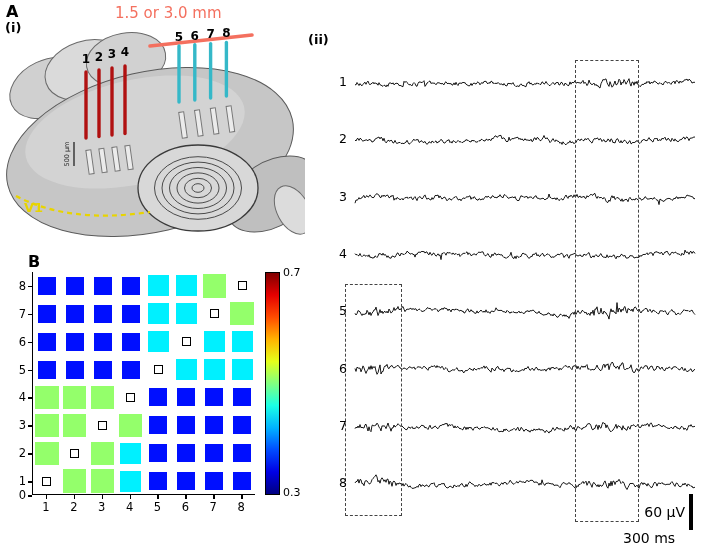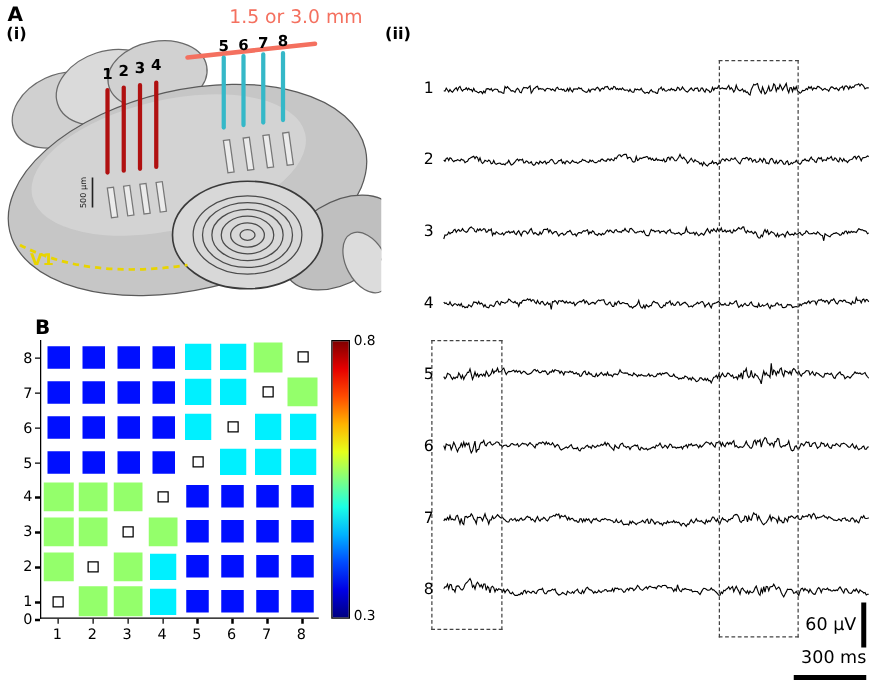--- a/index.html
+++ b/index.html
@@ -53,21 +53,21 @@
         <rect x="180.5" y="112" width="5" height="26" fill="#eeeeee" fill-opacity="0.85" stroke="#777" stroke-width="1" transform="rotate(-8 183 125)"></rect>
         <line x1="194.8" y1="44.8" x2="194.8" y2="100" stroke="#35b8c8" stroke-width="3.4" stroke-linecap="round"></line>
         <rect x="196.3" y="110" width="5" height="26" fill="#eeeeee" fill-opacity="0.85" stroke="#777" stroke-width="1" transform="rotate(-8 198.8 123)"></rect>
         <line x1="210.6" y1="43.6" x2="210.6" y2="98" stroke="#35b8c8" stroke-width="3.4" stroke-linecap="round"></line>
         <rect x="212.1" y="108" width="5" height="26" fill="#eeeeee" fill-opacity="0.85" stroke="#777" stroke-width="1" transform="rotate(-8 214.6 121)"></rect>
         <line x1="226.4" y1="42.4" x2="226.4" y2="96" stroke="#35b8c8" stroke-width="3.4" stroke-linecap="round"></line>
         <rect x="227.9" y="106" width="5" height="26" fill="#eeeeee" fill-opacity="0.85" stroke="#777" stroke-width="1" transform="rotate(-8 230.4 119)"></rect>
       </svg>
     <div class="abs plbl" style="left:6px;top:2px">A</div>
     <div class="abs slbl" style="left:5px;top:20px">(i)</div>
-    <div class="abs dist" style="left:115px;top:4px;width:175px;text-align:right;color:#f4705f">1.5 or 3.0 mm</div>
+    <div class="abs dist" style="left:115px;top:4px;width:175px;text-align:left;color:#f4705f">1.5 or 3.0 mm</div>
   <div style="position: absolute; left: 81px; top: 52px; width: 10px; text-align: center; font: bold 12px &quot;DejaVu Sans&quot;, sans-serif;">1</div>
       <div style="position: absolute; left: 94px; top: 49.5px; width: 10px; text-align: center; font: bold 12px &quot;DejaVu Sans&quot;, sans-serif;">2</div>
       <div style="position: absolute; left: 107px; top: 47px; width: 10px; text-align: center; font: bold 12px &quot;DejaVu Sans&quot;, sans-serif;">3</div>
       <div style="position: absolute; left: 120px; top: 44.5px; width: 10px; text-align: center; font: bold 12px &quot;DejaVu Sans&quot;, sans-serif;">4</div>
       <div style="position: absolute; left: 174px; top: 30px; width: 10px; text-align: center; font: bold 12px &quot;DejaVu Sans&quot;, sans-serif;">5</div>
       <div style="position: absolute; left: 189.8px; top: 28.5px; width: 10px; text-align: center; font: bold 12px &quot;DejaVu Sans&quot;, sans-serif;">6</div>
       <div style="position: absolute; left: 205.6px; top: 27px; width: 10px; text-align: center; font: bold 12px &quot;DejaVu Sans&quot;, sans-serif;">7</div>
       <div style="position: absolute; left: 221.4px; top: 25.5px; width: 10px; text-align: center; font: bold 12px &quot;DejaVu Sans&quot;, sans-serif;">8</div>
     </div>
 
@@ -133,21 +133,21 @@
         <div style="position: absolute; left: 9.4px; top: 204.6px; width: 9px; height: 9px; border: 1.4px solid rgb(0, 0, 0); background: rgb(255, 255, 255);"></div>
         <div style="position: absolute; left: 30.1px; top: 197.4px; width: 23.4px; height: 23.4px; background: rgb(148, 255, 107);"></div>
         <div style="position: absolute; left: 58px; top: 197.4px; width: 23.4px; height: 23.4px; background: rgb(148, 255, 107);"></div>
         <div style="position: absolute; left: 87px; top: 198.5px; width: 21.2px; height: 21.2px; background: rgb(0, 240, 255);"></div>
         <div style="position: absolute; left: 116.4px; top: 200px; width: 18.1px; height: 18.1px; background: rgb(0, 15, 255);"></div>
         <div style="position: absolute; left: 144.3px; top: 200px; width: 18.1px; height: 18.1px; background: rgb(0, 15, 255);"></div>
         <div style="position: absolute; left: 172.1px; top: 200px; width: 18.1px; height: 18.1px; background: rgb(0, 15, 255);"></div>
         <div style="position: absolute; left: 200px; top: 200px; width: 18.1px; height: 18.1px; background: rgb(0, 15, 255);"></div>
       </div>
     <div id="colorbar" class="abs" style="left: 265px; top: 22px; width: 15px; height: 223px; border: 1px solid rgb(0, 0, 0); background: linear-gradient(rgb(128, 0, 0) 0%, rgb(229, 0, 0) 10%, rgb(255, 76, 0) 20%, rgb(255, 179, 0) 30%, rgb(229, 255, 26) 40%, rgb(128, 255, 128) 50%, rgb(26, 255, 229) 60%, rgb(0, 179, 255) 70%, rgb(0, 76, 255) 80%, rgb(0, 0, 229) 90%, rgb(0, 0, 128) 100%);"></div>
-    <div class="abs cbl" style="left:283px;top:16px">0.8</div>
+    <div class="abs cbl" style="left:283px;top:16px">0.7</div>
     <div class="abs cbl" style="left:283px;top:236px">0.3</div>
   <div style="position: absolute; left: 8px; top: 28.9px; width: 18px; text-align: right; font: 11.5px &quot;DejaVu Sans&quot;, sans-serif;">8</div>
       <div style="position: absolute; left: 28px; top: 35.9px; width: 4px; height: 1.5px; background: rgb(0, 0, 0);"></div>
       <div style="position: absolute; left: 8px; top: 56.8px; width: 18px; text-align: right; font: 11.5px &quot;DejaVu Sans&quot;, sans-serif;">7</div>
       <div style="position: absolute; left: 28px; top: 63.8px; width: 4px; height: 1.5px; background: rgb(0, 0, 0);"></div>
       <div style="position: absolute; left: 8px; top: 84.7px; width: 18px; text-align: right; font: 11.5px &quot;DejaVu Sans&quot;, sans-serif;">6</div>
       <div style="position: absolute; left: 28px; top: 91.7px; width: 4px; height: 1.5px; background: rgb(0, 0, 0);"></div>
       <div style="position: absolute; left: 8px; top: 112.6px; width: 18px; text-align: right; font: 11.5px &quot;DejaVu Sans&quot;, sans-serif;">5</div>
       <div style="position: absolute; left: 28px; top: 119.6px; width: 4px; height: 1.5px; background: rgb(0, 0, 0);"></div>
       <div style="position: absolute; left: 8px; top: 140.4px; width: 18px; text-align: right; font: 11.5px &quot;DejaVu Sans&quot;, sans-serif;">4</div>
@@ -171,38 +171,38 @@
       <div style="position: absolute; left: 150.4px; top: 250px; width: 14px; text-align: center; font: 11.5px &quot;DejaVu Sans&quot;, sans-serif;">5</div>
       <div style="position: absolute; left: 157.4px; top: 245px; width: 1.5px; height: 4px; background: rgb(0, 0, 0);"></div>
       <div style="position: absolute; left: 178.3px; top: 250px; width: 14px; text-align: center; font: 11.5px &quot;DejaVu Sans&quot;, sans-serif;">6</div>
       <div style="position: absolute; left: 185.3px; top: 245px; width: 1.5px; height: 4px; background: rgb(0, 0, 0);"></div>
       <div style="position: absolute; left: 206.2px; top: 250px; width: 14px; text-align: center; font: 11.5px &quot;DejaVu Sans&quot;, sans-serif;">7</div>
       <div style="position: absolute; left: 213.2px; top: 245px; width: 1.5px; height: 4px; background: rgb(0, 0, 0);"></div>
       <div style="position: absolute; left: 234.1px; top: 250px; width: 14px; text-align: center; font: 11.5px &quot;DejaVu Sans&quot;, sans-serif;">8</div>
       <div style="position: absolute; left: 241.1px; top: 245px; width: 1.5px; height: 4px; background: rgb(0, 0, 0);"></div>
     </div>
 
-  <div id="panel-ii" class="abs" style="left:305px;top:4px;width:396px;height:528px">
+  <div id="panel-ii" class="abs" style="left:305px;top:16px;width:396px;height:528px">
     <svg id="traces-svg" class="abs" style="left:0;top:0" width="396" height="549" viewBox="0 0 396 549">
         <polyline points="50,68.6 51,68.9 52,66.5 53,68.0 54,69.5 55,67.6 56,69.0 57,69.8 58,68.3 59,67.1 60,66.2 61,68.3 62,66.1 63,65.1 64,67.5 65,68.9 66,67.6 67,67.5 68,66.2 69,67.9 70,66.6 71,67.8 72,67.5 73,69.2 74,66.7 75,68.8 76,69.1 77,69.8 78,70.3 79,69.3 80,69.3 81,70.9 82,68.9 83,70.3 84,67.2 85,66.9 86,67.1 87,68.0 88,66.8 89,68.8 90,67.9 91,67.2 92,67.4 93,67.6 94,69.5 95,69.4 96,69.7 97,70.4 98,70.7 99,65.3 100,66.5 101,65.3 102,66.6 103,67.5 104,68.9 105,68.5 106,68.9 107,69.9 108,67.7 109,66.6 110,67.6 111,69.9 112,70.3 113,67.5 114,65.9 115,66.2 116,66.1 117,66.8 118,65.7 119,64.7 120,70.4 121,69.0 122,67.0 123,66.5 124,65.4 125,65.0 126,67.5 127,66.8 128,67.3 129,67.0 130,67.5 131,68.8 132,67.1 133,66.6 134,67.0 135,67.0 136,68.1 137,67.2 138,68.0 139,68.8 140,66.5 141,65.8 142,67.4 143,67.6 144,67.2 145,68.0 146,67.4 147,69.1 148,68.9 149,66.9 150,68.9 151,66.3 152,68.4 153,69.5 154,67.1 155,67.3 156,67.0 157,67.4 158,66.0 159,67.0 160,66.5 161,68.3 162,68.8 163,69.5 164,69.9 165,69.5 166,67.4 167,69.5 168,67.5 169,67.2 170,67.3 171,68.2 172,66.6 173,65.8 174,66.9 175,68.8 176,67.2 177,66.6 178,67.4 179,65.4 180,65.5 181,65.2 182,67.1 183,67.8 184,66.4 185,67.3 186,65.2 187,65.5 188,67.5 189,66.8 190,67.8 191,66.9 192,67.8 193,66.4 194,67.6 195,68.3 196,68.0 197,68.0 198,69.2 199,67.5 200,69.1 201,69.8 202,69.8 203,67.1 204,67.8 205,67.3 206,67.9 207,67.9 208,66.6 209,68.8 210,69.6 211,70.7 212,70.0 213,69.9 214,70.7 215,68.8 216,67.8 217,69.3 218,69.5 219,69.6 220,70.5 221,70.7 222,67.2 223,67.0 224,65.7 225,68.1 226,66.9 227,68.6 228,68.9 229,68.3 230,67.5 231,68.4 232,66.8 233,67.8 234,67.5 235,68.6 236,68.2 237,65.9 238,66.4 239,68.1 240,67.5 241,65.5 242,67.2 243,68.3 244,69.3 245,69.7 246,68.5 247,67.4 248,66.4 249,67.9 250,68.5 251,66.6 252,66.7 253,66.3 254,69.0 255,68.7 256,66.4 257,66.5 258,68.5 259,69.7 260,67.1 261,68.0 262,68.4 263,69.9 264,69.2 265,65.9 266,68.2 267,66.3 268,66.7 269,66.5 270,64.7 271,67.2 272,66.6 273,66.3 274,67.0 275,66.7 276,67.4 277,65.8 278,64.4 279,67.5 280,66.2 281,67.5 282,69.6 283,68.0 284,64.1 285,66.9 286,68.0 287,68.6 288,68.1 289,67.1 290,69.4 291,68.3 292,70.0 293,69.6 294,71.3 295,72.0 296,67.7 297,65.7 298,63.4 299,64.1 300,63.3 301,62.9 302,66.6 303,68.8 304,70.4 305,65.7 306,68.4 307,71.2 308,70.1 309,67.9 310,65.0 311,68.8 312,68.6 313,66.8 314,63.2 315,64.3 316,69.0 317,66.2 318,67.2 319,63.6 320,65.6 321,68.2 322,66.3 323,64.7 324,62.7 325,67.6 326,70.1 327,66.2 328,66.1 329,69.2 330,65.8 331,67.7 332,65.3 333,68.8 334,69.4 335,70.6 336,69.9 337,68.3 338,68.5 339,68.2 340,66.8 341,67.7 342,65.5 343,66.6 344,65.3 345,68.0 346,66.3 347,66.7 348,67.0 349,65.1 350,65.3 351,66.2 352,66.8 353,68.2 354,67.4 355,66.7 356,67.7 357,67.8 358,69.0 359,66.9 360,65.5 361,65.7 362,66.6 363,67.2 364,66.2 365,67.4 366,68.4 367,66.4 368,66.1 369,65.1 370,67.7 371,64.9 372,64.7 373,65.5 374,67.3 375,65.0 376,66.5 377,65.6 378,65.9 379,64.2 380,63.8 381,63.8 382,63.0 383,64.8 384,63.2 385,63.9 386,65.0 387,67.1 388,66.4 389,66.3 390,66.3" fill="none" stroke="#000" stroke-width="0.9"></polyline>
         <polyline points="50,124.0 51,125.0 52,122.8 53,122.4 54,124.4 55,122.3 56,122.8 57,124.4 58,125.3 59,124.4 60,124.5 61,123.7 62,124.1 63,124.8 64,123.3 65,123.9 66,124.2 67,126.2 68,125.4 69,125.1 70,123.1 71,122.6 72,122.0 73,121.5 74,121.0 75,122.9 76,121.2 77,122.0 78,124.8 79,122.3 80,125.4 81,126.8 82,125.9 83,124.2 84,124.7 85,125.3 86,124.0 87,124.9 88,127.0 89,126.7 90,124.4 91,126.7 92,127.5 93,126.9 94,126.6 95,126.4 96,127.4 97,127.5 98,127.1 99,127.9 100,126.4 101,126.3 102,124.3 103,126.3 104,128.1 105,127.7 106,126.6 107,125.6 108,124.1 109,123.2 110,124.6 111,123.5 112,124.1 113,123.4 114,126.3 115,126.1 116,124.7 117,125.1 118,126.5 119,126.3 120,125.4 121,127.5 122,128.2 123,127.6 124,125.8 125,126.2 126,127.2 127,125.0 128,125.8 129,126.6 130,125.6 131,124.9 132,127.1 133,125.9 134,126.0 135,124.4 136,123.5 137,124.0 138,125.8 139,127.1 140,126.8 141,125.9 142,124.4 143,124.5 144,123.6 145,126.6 146,125.6 147,127.1 148,124.8 149,124.9 150,125.9 151,126.8 152,125.7 153,124.4 154,125.5 155,126.0 156,125.7 157,126.7 158,126.2 159,125.3 160,125.2 161,123.5 162,124.3 163,124.2 164,125.3 165,125.6 166,126.0 167,124.0 168,125.1 169,124.2 170,125.5 171,126.1 172,126.1 173,125.5 174,124.5 175,125.1 176,123.5 177,123.3 178,124.4 179,124.7 180,125.1 181,123.3 182,123.3 183,124.5 184,123.1 185,123.9 186,124.6 187,122.3 188,122.9 189,121.2 190,120.0 191,119.9 192,121.4 193,120.5 194,119.7 195,119.5 196,119.4 197,122.8 198,122.0 199,121.9 200,123.1 201,125.3 202,125.7 203,125.3 204,121.2 205,124.4 206,123.8 207,122.4 208,122.9 209,122.4 210,121.9 211,121.9 212,121.3 213,121.4 214,123.3 215,122.2 216,123.9 217,122.8 218,124.3 219,124.3 220,122.7 221,124.2 222,123.7 223,124.4 224,124.1 225,124.7 226,123.2 227,125.6 228,125.0 229,122.2 230,121.8 231,123.9 232,121.6 233,121.8 234,123.2 235,124.6 236,124.6 237,123.2 238,121.8 239,119.5 240,122.0 241,122.9 242,121.7 243,123.3 244,124.2 245,126.6 246,125.6 247,124.0 248,122.6 249,124.4 250,125.6 251,123.8 252,124.9 253,125.2 254,125.7 255,127.3 256,126.3 257,128.4 258,125.8 259,127.2 260,128.2 261,128.8 262,127.4 263,126.7 264,126.7 265,124.8 266,126.9 267,126.0 268,126.1 269,127.8 270,126.5 271,126.7 272,124.4 273,123.2 274,123.5 275,124.8 276,123.0 277,123.5 278,124.6 279,124.6 280,122.6 281,123.4 282,123.4 283,122.2 284,123.8 285,125.0 286,126.2 287,127.1 288,124.7 289,122.9 290,122.6 291,123.0 292,121.9 293,122.4 294,124.1 295,122.5 296,123.1 297,125.5 298,124.2 299,123.7 300,125.8 301,125.6 302,125.1 303,122.9 304,124.0 305,125.7 306,122.8 307,123.7 308,126.7 309,126.3 310,127.1 311,124.1 312,122.7 313,123.2 314,125.7 315,126.8 316,124.6 317,126.9 318,126.0 319,124.3 320,124.3 321,125.5 322,127.3 323,127.4 324,125.4 325,124.7 326,127.8 327,127.4 328,126.0 329,127.0 330,125.8 331,125.8 332,124.3 333,125.9 334,126.8 335,127.4 336,126.4 337,124.3 338,124.3 339,123.1 340,124.5 341,124.3 342,124.9 343,123.1 344,121.6 345,123.6 346,123.8 347,125.4 348,126.0 349,123.2 350,122.1 351,123.1 352,122.1 353,124.9 354,123.8 355,124.0 356,124.4 357,122.2 358,123.0 359,122.3 360,121.2 361,124.0 362,124.1 363,122.2 364,123.0 365,124.8 366,125.5 367,122.3 368,123.6 369,125.1 370,122.9 371,124.7 372,124.7 373,126.0 374,124.6 375,123.8 376,123.6 377,123.2 378,121.6 379,121.1 380,123.2 381,121.5 382,120.9 383,122.4 384,124.6 385,122.3 386,122.1 387,122.0 388,121.6 389,120.8 390,121.3" fill="none" stroke="#000" stroke-width="0.9"></polyline>
         <polyline points="50,187.2 51,184.0 52,184.2 53,183.6 54,181.6 55,183.1 56,182.1 57,181.9 58,180.2 59,179.5 60,181.9 61,180.4 62,179.6 63,181.1 64,180.6 65,178.9 66,180.5 67,181.2 68,181.8 69,181.3 70,179.3 71,178.2 72,177.6 73,178.5 74,179.1 75,181.3 76,181.6 77,179.3 78,180.5 79,179.0 80,180.5 81,179.9 82,179.0 83,179.4 84,181.8 85,181.4 86,179.7 87,180.4 88,179.2 89,184.2 90,182.3 91,183.4 92,181.5 93,182.1 94,183.1 95,183.4 96,183.4 97,182.4 98,184.0 99,182.6 100,181.5 101,181.9 102,180.9 103,182.5 104,181.5 105,181.8 106,180.8 107,182.9 108,183.7 109,181.7 110,180.6 111,182.7 112,184.6 113,181.8 114,180.8 115,180.9 116,181.5 117,183.0 118,181.9 119,179.9 120,178.9 121,181.6 122,183.3 123,182.1 124,182.8 125,183.7 126,184.0 127,181.6 128,183.3 129,182.0 130,179.6 131,179.4 132,179.7 133,178.9 134,181.9 135,179.9 136,181.4 137,183.1 138,182.0 139,181.3 140,181.2 141,183.0 142,184.8 143,183.5 144,182.8 145,182.6 146,184.1 147,183.6 148,182.5 149,181.3 150,181.3 151,180.3 152,181.9 153,183.8 154,183.8 155,183.0 156,184.8 157,183.1 158,182.1 159,182.0 160,182.6 161,181.3 162,180.6 163,181.1 164,180.3 165,179.8 166,183.3 167,181.5 168,182.5 169,180.7 170,181.4 171,183.3 172,183.7 173,184.3 174,182.7 175,183.2 176,184.1 177,182.7 178,183.6 179,182.8 180,181.1 181,180.1 182,181.5 183,180.1 184,180.8 185,181.8 186,182.2 187,180.1 188,179.7 189,181.2 190,181.5 191,181.3 192,182.0 193,180.3 194,180.6 195,178.7 196,180.6 197,181.0 198,181.9 199,178.9 200,178.7 201,179.7 202,180.8 203,182.1 204,182.3 205,181.4 206,181.6 207,181.0 208,181.0 209,182.0 210,180.6 211,183.0 212,184.4 213,184.5 214,184.5 215,181.9 216,179.6 217,180.5 218,180.3 219,181.5 220,180.8 221,180.8 222,180.4 223,182.4 224,181.1 225,181.2 226,180.8 227,181.7 228,182.8 229,181.0 230,180.5 231,179.6 232,182.0 233,182.3 234,182.4 235,183.3 236,182.6 237,182.7 238,182.0 239,183.0 240,184.0 241,182.8 242,182.7 243,181.9 244,178.0 245,181.4 246,181.7 247,182.8 248,182.4 249,182.6 250,181.9 251,183.8 252,181.8 253,183.2 254,184.6 255,183.7 256,182.6 257,183.2 258,184.1 259,182.3 260,180.5 261,179.0 262,181.1 263,182.4 264,179.9 265,180.8 266,179.1 267,180.6 268,181.5 269,178.8 270,180.9 271,180.5 272,178.4 273,181.3 274,181.1 275,179.9 276,181.7 277,180.8 278,181.1 279,180.2 280,182.2 281,182.3 282,179.7 283,181.0 284,180.2 285,179.2 286,178.1 287,179.2 288,179.1 289,177.7 290,177.5 291,180.9 292,182.4 293,180.4 294,181.5 295,181.9 296,181.1 297,182.2 298,183.0 299,181.4 300,182.5 301,185.1 302,186.4 303,186.3 304,184.0 305,185.3 306,181.6 307,179.7 308,182.0 309,180.2 310,183.5 311,182.6 312,181.3 313,182.0 314,182.3 315,183.8 316,185.2 317,182.8 318,185.5 319,184.0 320,184.0 321,183.1 322,183.8 323,185.7 324,182.6 325,181.3 326,183.1 327,184.0 328,183.5 329,183.3 330,184.1 331,182.2 332,183.4 333,183.4 334,182.4 335,181.9 336,183.7 337,184.2 338,183.0 339,182.7 340,180.7 341,181.3 342,182.9 343,183.2 344,182.8 345,182.9 346,182.1 347,182.9 348,183.2 349,181.5 350,182.3 351,183.4 352,184.2 353,184.4 354,188.6 355,183.0 356,183.8 357,184.5 358,185.0 359,185.5 360,184.0 361,183.5 362,182.6 363,182.7 364,182.2 365,182.8 366,183.2 367,184.3 368,183.9 369,182.1 370,183.0 371,181.0 372,180.9 373,182.8 374,181.1 375,182.3 376,181.0 377,181.8 378,181.3 379,181.6 380,182.1 381,180.5 382,179.0 383,179.5 384,179.9 385,179.9 386,180.5 387,180.7 388,181.1 389,183.0 390,182.3" fill="none" stroke="#000" stroke-width="0.9"></polyline>
         <polyline points="50,237.6 51,238.9 52,238.4 53,239.6 54,239.7 55,237.5 56,239.7 57,240.7 58,239.6 59,238.9 60,239.5 61,240.3 62,239.3 63,240.6 64,238.8 65,241.5 66,240.9 67,242.2 68,241.6 69,242.0 70,239.9 71,240.5 72,241.5 73,240.0 74,237.5 75,237.9 76,237.9 77,239.2 78,237.2 79,239.3 80,238.4 81,239.3 82,241.4 83,239.8 84,241.7 85,241.9 86,242.3 87,240.1 88,240.1 89,240.8 90,241.2 91,239.4 92,237.3 93,236.9 94,239.0 95,240.0 96,237.3 97,237.9 98,238.0 99,238.7 100,237.7 101,237.4 102,235.2 103,235.9 104,237.1 105,237.7 106,238.2 107,237.2 108,238.7 109,238.3 110,241.1 111,238.0 112,238.5 113,236.5 114,236.1 115,236.3 116,236.2 117,235.0 118,236.0 119,235.3 120,237.1 121,235.9 122,236.0 123,238.0 124,238.8 125,236.3 126,238.4 127,239.3 128,237.3 129,237.1 130,238.9 131,240.2 132,239.3 133,237.8 134,239.6 135,238.8 136,243.6 137,237.3 138,237.5 139,236.4 140,237.4 141,239.2 142,236.6 143,236.6 144,237.2 145,236.4 146,237.4 147,238.4 148,236.9 149,238.3 150,238.3 151,237.4 152,238.4 153,238.9 154,237.8 155,240.5 156,239.3 157,238.2 158,237.7 159,237.0 160,237.6 161,236.6 162,235.8 163,238.6 164,236.8 165,237.8 166,239.7 167,239.2 168,238.4 169,237.9 170,238.1 171,239.2 172,237.8 173,236.7 174,235.9 175,236.7 176,236.1 177,236.0 178,235.8 179,238.4 180,239.7 181,239.8 182,238.4 183,237.6 184,239.6 185,241.1 186,241.2 187,238.1 188,239.8 189,237.7 190,236.9 191,238.9 192,238.9 193,238.1 194,238.2 195,238.8 196,238.9 197,238.8 198,240.5 199,241.6 200,241.2 201,242.5 202,241.4 203,241.1 204,240.2 205,239.2 206,236.3 207,240.3 208,242.1 209,242.5 210,240.2 211,242.6 212,239.8 213,240.8 214,241.6 215,240.5 216,240.5 217,238.0 218,237.0 219,237.8 220,238.3 221,238.3 222,239.8 223,241.5 224,242.2 225,241.8 226,240.1 227,240.7 228,238.0 229,238.6 230,237.9 231,236.7 232,239.9 233,238.6 234,240.2 235,240.3 236,238.8 237,237.5 238,237.7 239,240.2 240,239.8 241,238.8 242,238.3 243,237.8 244,238.8 245,239.6 246,241.4 247,241.2 248,240.7 249,241.5 250,240.1 251,239.6 252,239.0 253,237.9 254,239.0 255,238.3 256,237.4 257,237.3 258,238.8 259,241.5 260,239.9 261,239.5 262,238.3 263,240.5 264,242.3 265,239.1 266,238.9 267,238.5 268,238.2 269,237.7 270,237.2 271,238.5 272,239.9 273,239.7 274,239.9 275,238.7 276,240.2 277,240.2 278,240.3 279,238.0 280,238.9 281,239.1 282,238.5 283,237.2 284,236.6 285,239.6 286,241.9 287,241.0 288,239.8 289,241.2 290,239.6 291,238.6 292,240.0 293,240.5 294,240.3 295,238.4 296,237.6 297,240.0 298,240.9 299,241.3 300,241.1 301,241.8 302,238.8 303,241.3 304,241.0 305,239.8 306,240.9 307,240.3 308,239.7 309,238.8 310,241.2 311,242.8 312,240.2 313,241.0 314,240.6 315,240.5 316,238.5 317,238.3 318,239.9 319,240.0 320,239.4 321,242.0 322,242.1 323,241.9 324,241.4 325,239.5 326,239.9 327,239.7 328,240.2 329,242.0 330,241.7 331,241.4 332,241.2 333,241.6 334,241.4 335,239.3 336,240.5 337,239.0 338,239.0 339,238.0 340,238.9 341,237.8 342,236.8 343,238.8 344,237.4 345,236.8 346,236.8 347,237.0 348,239.6 349,237.2 350,235.9 351,236.3 352,235.5 353,236.9 354,236.4 355,237.8 356,236.3 357,236.8 358,239.0 359,237.5 360,235.9 361,236.2 362,235.0 363,236.9 364,238.6 365,239.2 366,237.1 367,236.3 368,236.5 369,237.3 370,236.1 371,236.3 372,237.7 373,237.8 374,238.1 375,238.6 376,239.6 377,237.2 378,238.6 379,238.5 380,234.1 381,236.4 382,236.2 383,236.2 384,238.3 385,235.8 386,235.3 387,237.4 388,235.6 389,236.0 390,237.5" fill="none" stroke="#000" stroke-width="0.9"></polyline>
         <polyline points="50,297.3 51,299.0 52,297.7 53,294.6 54,295.1 55,295.8 56,297.9 57,299.5 58,297.8 59,298.9 60,297.5 61,298.1 62,294.3 63,296.0 64,298.8 65,296.2 66,299.5 67,297.0 68,296.0 69,293.9 70,293.9 71,291.1 72,295.3 73,299.5 74,297.0 75,293.6 76,296.9 77,295.0 78,297.5 79,295.8 80,295.3 81,296.8 82,295.2 83,297.0 84,293.0 85,294.8 86,297.1 87,296.1 88,294.7 89,291.6 90,294.5 91,292.9 92,292.9 93,290.5 94,293.6 95,293.4 96,293.2 97,291.3 98,290.5 99,293.2 100,295.6 101,294.0 102,293.1 103,293.3 104,293.2 105,292.6 106,292.2 107,293.7 108,292.3 109,293.7 110,292.8 111,292.9 112,294.9 113,293.9 114,292.9 115,293.6 116,294.6 117,295.5 118,295.3 119,294.9 120,294.4 121,293.3 122,292.0 123,291.6 124,292.9 125,292.0 126,293.6 127,294.2 128,293.8 129,292.7 130,293.2 131,292.6 132,293.6 133,295.6 134,295.0 135,293.4 136,293.8 137,292.1 138,293.5 139,291.7 140,292.2 141,292.6 142,292.7 143,294.7 144,293.0 145,294.0 146,295.9 147,293.4 148,293.6 149,293.6 150,294.1 151,292.8 152,293.8 153,293.4 154,294.9 155,294.9 156,294.0 157,295.5 158,295.0 159,297.0 160,296.8 161,294.9 162,293.4 163,292.9 164,295.6 165,295.7 166,293.7 167,295.3 168,295.1 169,296.8 170,297.1 171,297.4 172,294.9 173,297.0 174,296.2 175,295.1 176,294.0 177,295.3 178,296.3 179,295.0 180,296.3 181,293.8 182,296.3 183,295.9 184,296.1 185,297.4 186,295.3 187,295.1 188,295.4 189,295.8 190,294.4 191,291.8 192,293.7 193,294.2 194,294.6 195,294.3 196,294.5 197,294.4 198,295.9 199,295.5 200,296.2 201,296.6 202,294.4 203,295.4 204,295.9 205,297.3 206,295.9 207,296.6 208,295.6 209,296.3 210,296.7 211,296.6 212,296.9 213,296.3 214,295.1 215,297.0 216,296.1 217,296.2 218,297.4 219,297.3 220,296.9 221,295.0 222,295.4 223,294.5 224,296.0 225,294.5 226,295.0 227,294.5 228,294.1 229,294.6 230,296.0 231,297.0 232,297.1 233,297.0 234,295.3 235,297.3 236,297.7 237,298.0 238,299.3 239,298.6 240,299.1 241,298.2 242,298.6 243,296.8 244,297.3 245,297.9 246,299.6 247,298.4 248,300.0 249,297.8 250,299.0 251,299.7 252,301.3 253,301.0 254,300.2 255,298.3 256,298.3 257,299.4 258,300.2 259,298.7 260,300.4 261,298.9 262,300.7 263,300.4 264,302.4 265,299.9 266,297.8 267,297.6 268,296.3 269,298.4 270,295.7 271,298.3 272,296.3 273,294.5 274,296.6 275,297.4 276,296.8 277,294.5 278,294.7 279,295.8 280,297.1 281,296.1 282,298.6 283,297.9 284,297.4 285,299.4 286,296.0 287,297.5 288,294.2 289,299.3 290,292.9 291,293.3 292,290.8 293,296.3 294,298.1 295,297.1 296,292.2 297,297.1 298,298.1 299,295.0 300,296.5 301,296.8 302,298.8 303,300.0 304,303.1 305,296.9 306,292.8 307,296.0 308,294.2 309,296.2 310,296.2 311,297.9 312,286.6 313,296.1 314,292.1 315,293.0 316,296.1 317,293.1 318,294.5 319,291.3 320,290.5 321,295.0 322,297.1 323,292.5 324,293.3 325,293.6 326,294.9 327,293.0 328,295.6 329,292.1 330,290.9 331,291.6 332,293.8 333,294.9 334,293.0 335,295.5 336,297.0 337,295.0 338,294.6 339,293.8 340,292.5 341,292.6 342,292.8 343,295.8 344,294.6 345,293.3 346,295.5 347,296.4 348,294.0 349,294.7 350,295.2 351,296.2 352,296.7 353,297.8 354,297.6 355,294.7 356,295.1 357,294.6 358,295.3 359,295.7 360,294.6 361,296.2 362,298.2 363,298.7 364,296.4 365,295.4 366,294.4 367,293.6 368,295.7 369,295.7 370,296.5 371,299.0 372,298.1 373,297.2 374,297.5 375,298.5 376,297.4 377,296.0 378,295.1 379,293.6 380,294.6 381,294.3 382,294.9 383,294.4 384,295.4 385,295.3 386,294.7 387,294.0 388,296.1 389,297.4 390,298.6" fill="none" stroke="#000" stroke-width="0.9"></polyline>
         <polyline points="50,352.5 51,355.4 52,351.2 53,351.9 54,352.3 55,352.0 56,355.8 57,353.2 58,349.9 59,351.9 60,354.9 61,357.4 62,354.6 63,353.7 64,350.7 65,353.4 66,349.7 67,353.2 68,350.5 69,351.8 70,350.5 71,355.1 72,358.3 73,356.7 74,352.7 75,348.9 76,358.0 77,355.6 78,355.6 79,351.5 80,349.9 81,350.1 82,348.4 83,351.9 84,352.7 85,350.7 86,350.1 87,349.4 88,351.3 89,352.1 90,351.2 91,350.8 92,349.6 93,349.6 94,350.2 95,352.1 96,352.1 97,353.6 98,352.4 99,352.2 100,352.1 101,353.3 102,353.2 103,352.4 104,351.0 105,350.8 106,351.7 107,352.0 108,351.9 109,350.9 110,353.3 111,352.5 112,351.5 113,350.6 114,351.1 115,351.0 116,351.4 117,352.7 118,351.3 119,350.1 120,351.3 121,351.9 122,353.2 123,354.3 124,351.4 125,351.9 126,350.4 127,350.1 128,350.8 129,349.6 130,350.1 131,351.7 132,349.6 133,351.3 134,350.3 135,351.8 136,351.8 137,350.2 138,351.8 139,353.7 140,352.4 141,351.6 142,352.6 143,355.0 144,356.0 145,355.4 146,354.9 147,354.2 148,353.5 149,354.4 150,353.6 151,352.5 152,351.7 153,354.2 154,355.0 155,354.6 156,355.0 157,354.0 158,356.1 159,356.8 160,355.0 161,354.3 162,354.9 163,353.9 164,352.7 165,352.2 166,353.8 167,353.3 168,354.7 169,352.3 170,352.9 171,354.0 172,353.5 173,352.3 174,353.0 175,352.7 176,351.5 177,352.2 178,351.6 179,349.9 180,352.3 181,350.5 182,351.2 183,353.1 184,353.9 185,355.0 186,356.2 187,352.0 188,353.4 189,354.2 190,354.7 191,352.0 192,350.9 193,350.5 194,353.0 195,353.0 196,354.2 197,353.3 198,353.4 199,355.6 200,353.7 201,353.1 202,352.6 203,352.0 204,352.8 205,352.1 206,355.2 207,356.0 208,353.9 209,354.4 210,355.4 211,355.3 212,354.6 213,355.9 214,355.2 215,355.1 216,354.4 217,353.9 218,353.6 219,354.5 220,352.1 221,352.9 222,352.1 223,350.5 224,352.6 225,354.3 226,353.7 227,352.2 228,353.0 229,354.5 230,352.9 231,351.2 232,351.9 233,354.0 234,353.6 235,353.7 236,354.6 237,353.9 238,354.1 239,353.9 240,353.3 241,355.2 242,353.1 243,353.0 244,351.8 245,354.1 246,351.5 247,352.2 248,351.0 249,352.6 250,352.3 251,352.1 252,351.5 253,352.6 254,354.2 255,352.1 256,353.7 257,352.8 258,351.7 259,350.5 260,349.5 261,350.0 262,350.4 263,351.6 264,350.0 265,351.3 266,352.7 267,353.7 268,350.1 269,350.2 270,349.4 271,349.4 272,352.8 273,350.2 274,352.4 275,353.4 276,350.8 277,349.9 278,351.5 279,350.0 280,351.3 281,349.6 282,348.6 283,353.4 284,352.5 285,353.7 286,354.2 287,353.3 288,353.6 289,353.9 290,353.1 291,351.4 292,349.1 293,351.8 294,352.7 295,354.3 296,354.6 297,353.2 298,349.2 299,348.1 300,351.5 301,348.5 302,349.3 303,347.8 304,353.7 305,349.8 306,347.8 307,346.1 308,346.9 309,350.4 310,350.6 311,352.3 312,350.5 313,350.6 314,353.3 315,349.3 316,349.3 317,346.8 318,347.1 319,352.7 320,353.9 321,352.9 322,352.5 323,352.8 324,351.7 325,351.5 326,348.8 327,353.2 328,356.0 329,356.6 330,356.1 331,353.2 332,352.6 333,354.9 334,355.3 335,353.2 336,350.9 337,351.4 338,352.6 339,351.0 340,349.5 341,350.1 342,349.8 343,353.1 344,353.1 345,350.9 346,350.4 347,350.0 348,352.4 349,354.6 350,353.7 351,353.1 352,350.0 353,351.0 354,350.8 355,353.2 356,352.6 357,351.0 358,353.4 359,354.3 360,354.6 361,352.0 362,352.2 363,352.5 364,350.9 365,351.5 366,352.5 367,353.3 368,351.1 369,351.0 370,350.5 371,351.1 372,351.7 373,352.8 374,353.7 375,353.8 376,352.2 377,351.1 378,353.5 379,354.7 380,352.4 381,354.4 382,355.8 383,355.0 384,354.8 385,353.3 386,352.8 387,355.4 388,355.4 389,353.8 390,353.4" fill="none" stroke="#000" stroke-width="0.9"></polyline>
         <polyline points="50,412.7 51,411.1 52,412.0 53,410.0 54,411.8 55,408.6 56,411.8 57,411.2 58,411.9 59,412.0 60,408.8 61,408.2 62,411.5 63,415.0 64,410.8 65,414.6 66,415.7 67,409.4 68,409.1 69,410.2 70,409.2 71,409.1 72,407.1 73,408.5 74,411.1 75,412.3 76,414.9 77,409.8 78,410.2 79,409.7 80,410.4 81,412.6 82,409.8 83,407.0 84,410.5 85,411.8 86,415.2 87,411.9 88,412.0 89,409.0 90,411.0 91,410.3 92,409.2 93,407.7 94,408.8 95,409.8 96,410.4 97,409.8 98,411.2 99,411.9 100,413.1 101,413.6 102,413.6 103,411.5 104,410.9 105,412.3 106,411.7 107,410.7 108,412.8 109,411.9 110,412.8 111,411.2 112,410.5 113,412.1 114,412.0 115,411.2 116,409.8 117,409.0 118,409.9 119,409.8 120,412.0 121,411.2 122,412.4 123,413.5 124,411.0 125,409.2 126,411.8 127,412.8 128,411.2 129,411.3 130,409.9 131,410.8 132,412.1 133,412.7 134,411.2 135,409.5 136,409.6 137,409.0 138,408.3 139,408.9 140,407.3 141,408.1 142,407.2 143,410.4 144,408.5 145,409.2 146,409.4 147,408.4 148,409.9 149,412.0 150,409.9 151,411.9 152,410.8 153,410.6 154,412.0 155,412.9 156,412.4 157,413.7 158,413.7 159,411.1 160,411.0 161,413.6 162,411.2 163,413.2 164,411.0 165,412.1 166,411.2 167,413.0 168,414.3 169,412.3 170,411.1 171,411.8 172,410.7 173,412.2 174,412.8 175,413.2 176,411.8 177,411.3 178,411.7 179,410.7 180,411.3 181,412.0 182,411.6 183,411.8 184,412.6 185,412.6 186,414.0 187,413.7 188,411.5 189,413.6 190,414.1 191,413.5 192,412.3 193,414.5 194,415.9 195,415.4 196,415.5 197,415.2 198,416.0 199,413.0 200,414.7 201,412.9 202,414.1 203,414.6 204,415.7 205,414.5 206,414.2 207,413.8 208,413.5 209,412.3 210,413.4 211,414.3 212,412.1 213,411.3 214,414.6 215,414.4 216,411.4 217,412.1 218,413.7 219,415.3 220,413.8 221,413.4 222,413.8 223,415.2 224,414.6 225,416.2 226,414.2 227,414.3 228,414.9 229,412.9 230,414.2 231,413.8 232,413.4 233,413.9 234,412.5 235,414.2 236,413.4 237,414.1 238,413.8 239,415.1 240,416.6 241,414.8 242,414.6 243,415.9 244,417.1 245,415.2 246,415.6 247,413.5 248,411.7 249,413.6 250,414.4 251,412.8 252,411.0 253,412.9 254,412.6 255,413.3 256,412.5 257,413.6 258,414.2 259,415.2 260,411.9 261,413.8 262,412.5 263,413.3 264,411.8 265,409.7 266,409.8 267,411.6 268,413.1 269,411.1 270,414.1 271,414.9 272,412.1 273,410.3 274,411.7 275,411.7 276,412.7 277,413.5 278,411.6 279,411.9 280,410.7 281,410.8 282,408.5 283,407.9 284,407.5 285,407.9 286,409.8 287,413.2 288,414.0 289,412.4 290,412.4 291,408.9 292,409.3 293,413.5 294,409.1 295,411.6 296,412.2 297,408.6 298,406.3 299,407.6 300,407.4 301,411.8 302,408.9 303,411.2 304,413.0 305,415.0 306,415.8 307,414.7 308,414.1 309,412.4 310,410.8 311,408.3 312,412.4 313,409.7 314,410.2 315,410.9 316,411.5 317,414.1 318,409.7 319,412.5 320,412.3 321,414.1 322,414.1 323,410.5 324,411.4 325,413.2 326,409.5 327,409.9 328,408.8 329,409.1 330,410.3 331,410.7 332,409.4 333,408.5 334,411.2 335,411.5 336,411.2 337,408.8 338,409.6 339,409.2 340,408.7 341,409.3 342,407.6 343,408.0 344,410.5 345,407.9 346,406.8 347,408.4 348,411.1 349,409.8 350,410.3 351,409.7 352,409.6 353,408.9 354,408.2 355,409.7 356,409.6 357,411.0 358,409.4 359,409.8 360,410.6 361,411.1 362,412.1 363,412.0 364,412.6 365,412.3 366,411.2 367,411.8 368,412.9 369,410.8 370,410.6 371,410.3 372,412.3 373,411.7 374,413.0 375,413.0 376,410.8 377,410.4 378,411.5 379,413.6 380,412.0 381,413.4 382,414.3 383,411.5 384,409.3 385,410.3 386,408.6 387,410.6 388,410.8 389,410.6 390,410.3" fill="none" stroke="#000" stroke-width="0.9"></polyline>
         <polyline points="50,467.0 51,465.5 52,465.5 53,463.3 54,467.1 55,463.5 56,463.8 57,467.7 58,467.6 59,469.7 60,465.2 61,464.7 62,464.9 63,466.4 64,467.8 65,467.9 66,466.4 67,463.6 68,462.4 69,461.5 70,460.2 71,458.8 72,461.0 73,465.8 74,464.4 75,467.2 76,463.4 77,461.8 78,463.2 79,465.4 80,463.8 81,466.3 82,463.2 83,463.2 84,468.3 85,465.1 86,466.3 87,470.3 88,465.8 89,465.0 90,466.2 91,469.5 92,467.1 93,468.3 94,466.9 95,467.5 96,467.7 97,469.6 98,467.5 99,470.1 100,468.4 101,467.5 102,468.6 103,470.5 104,471.0 105,469.8 106,471.3 107,472.4 108,472.2 109,472.3 110,471.5 111,471.7 112,470.2 113,471.3 114,468.8 115,468.2 116,470.6 117,469.0 118,469.0 119,470.1 120,470.5 121,469.0 122,469.1 123,470.5 124,470.8 125,468.7 126,467.8 127,467.4 128,467.7 129,466.7 130,469.6 131,470.9 132,471.0 133,469.2 134,468.5 135,468.7 136,468.2 137,467.3 138,468.1 139,467.2 140,470.0 141,471.0 142,472.0 143,471.7 144,471.1 145,470.0 146,470.6 147,471.3 148,471.9 149,469.0 150,469.7 151,470.4 152,470.6 153,469.4 154,470.6 155,468.9 156,468.3 157,467.4 158,469.7 159,470.5 160,471.0 161,468.3 162,470.5 163,468.4 164,466.5 165,465.8 166,467.2 167,467.9 168,468.1 169,469.1 170,470.6 171,469.2 172,470.3 173,469.9 174,468.2 175,469.4 176,470.0 177,468.8 178,468.8 179,467.6 180,467.8 181,469.2 182,468.6 183,468.7 184,468.9 185,466.9 186,469.2 187,466.4 188,466.9 189,466.5 190,467.6 191,467.2 192,467.2 193,468.4 194,469.9 195,469.4 196,467.6 197,466.8 198,468.3 199,466.4 200,466.7 201,466.7 202,468.5 203,467.5 204,466.4 205,464.3 206,465.2 207,467.0 208,467.7 209,468.3 210,467.3 211,466.3 212,465.5 213,467.1 214,465.6 215,464.9 216,465.6 217,466.0 218,466.1 219,465.9 220,467.0 221,465.1 222,464.5 223,464.9 224,465.8 225,464.4 226,464.4 227,464.2 228,464.7 229,466.5 230,466.0 231,466.2 232,466.1 233,467.2 234,469.2 235,467.1 236,468.7 237,463.8 238,467.1 239,468.7 240,469.3 241,467.2 242,467.6 243,466.8 244,467.3 245,467.6 246,467.6 247,468.2 248,467.7 249,469.5 250,469.2 251,469.1 252,469.2 253,469.3 254,470.6 255,471.7 256,469.7 257,467.9 258,466.6 259,466.8 260,467.4 261,468.2 262,468.1 263,467.8 264,466.4 265,467.9 266,467.9 267,468.9 268,469.8 269,470.9 270,472.2 271,472.1 272,469.6 273,470.7 274,468.2 275,468.6 276,467.4 277,466.8 278,465.4 279,467.5 280,466.2 281,465.2 282,469.3 283,467.0 284,465.1 285,467.2 286,468.9 287,471.3 288,467.2 289,466.4 290,468.1 291,469.0 292,470.5 293,468.6 294,471.0 295,468.8 296,470.0 297,470.2 298,468.9 299,466.5 300,464.9 301,467.9 302,471.0 303,472.2 304,467.1 305,470.1 306,465.3 307,469.7 308,465.1 309,465.3 310,468.5 311,465.6 312,465.3 313,465.2 314,463.3 315,465.1 316,467.5 317,466.5 318,465.6 319,467.1 320,470.0 321,472.0 322,473.5 323,471.4 324,469.5 325,467.4 326,467.6 327,467.4 328,467.5 329,468.4 330,470.7 331,470.3 332,469.1 333,470.9 334,472.3 335,468.9 336,467.0 337,466.6 338,468.6 339,466.8 340,468.1 341,468.0 342,470.1 343,467.5 344,469.1 345,470.5 346,471.3 347,471.5 348,469.5 349,467.0 350,466.1 351,467.3 352,470.1 353,467.3 354,467.0 355,467.5 356,467.6 357,466.5 358,468.1 359,467.8 360,468.7 361,468.8 362,468.0 363,468.6 364,468.0 365,468.4 366,466.6 367,465.6 368,467.1 369,469.0 370,470.4 371,467.3 372,467.0 373,468.5 374,470.3 375,470.6 376,470.7 377,469.3 378,467.7 379,469.0 380,467.1 381,468.7 382,470.3 383,467.9 384,468.9 385,469.3 386,470.4 387,470.0 388,472.0 389,471.4 390,471.4" fill="none" stroke="#000" stroke-width="0.9"></polyline>
       </svg>
     <div class="abs slbl" style="left:3px;top:16px">(ii)</div>
     <div class="abs dashed" style="left:40px;top:268px;width:57px;height:232px"></div>
     <div class="abs dashed" style="left:270px;top:44px;width:64px;height:462px"></div>
     <div class="abs" style="left:384px;top:478px;width:4px;height:36px;background:#000"></div>
     <div class="abs sctxt" style="left:295px;top:488px;width:85px;text-align:right">60 µV</div>
     <div class="abs" style="left:330px;top:536px;width:58px;height:4px;background:#000"></div>
-    <div class="abs sctxt" style="left:318px;top:514px;width:70px;text-align:right">300 ms</div>
+    <div class="abs sctxt" style="left:318px;top:514px;width:70px;">300 ms</div>
   <div style="position: absolute; left: 24px; top: 58px; width: 18px; text-align: right; font: 12.5px &quot;DejaVu Sans&quot;, sans-serif;">1</div>
       <div style="position: absolute; left: 24px; top: 115.3px; width: 18px; text-align: right; font: 12.5px &quot;DejaVu Sans&quot;, sans-serif;">2</div>
       <div style="position: absolute; left: 24px; top: 172.6px; width: 18px; text-align: right; font: 12.5px &quot;DejaVu Sans&quot;, sans-serif;">3</div>
       <div style="position: absolute; left: 24px; top: 229.9px; width: 18px; text-align: right; font: 12.5px &quot;DejaVu Sans&quot;, sans-serif;">4</div>
       <div style="position: absolute; left: 24px; top: 287.2px; width: 18px; text-align: right; font: 12.5px &quot;DejaVu Sans&quot;, sans-serif;">5</div>
       <div style="position: absolute; left: 24px; top: 344.5px; width: 18px; text-align: right; font: 12.5px &quot;DejaVu Sans&quot;, sans-serif;">6</div>
       <div style="position: absolute; left: 24px; top: 401.8px; width: 18px; text-align: right; font: 12.5px &quot;DejaVu Sans&quot;, sans-serif;">7</div>
       <div style="position: absolute; left: 24px; top: 459.1px; width: 18px; text-align: right; font: 12.5px &quot;DejaVu Sans&quot;, sans-serif;">8</div>
     </div>
 

